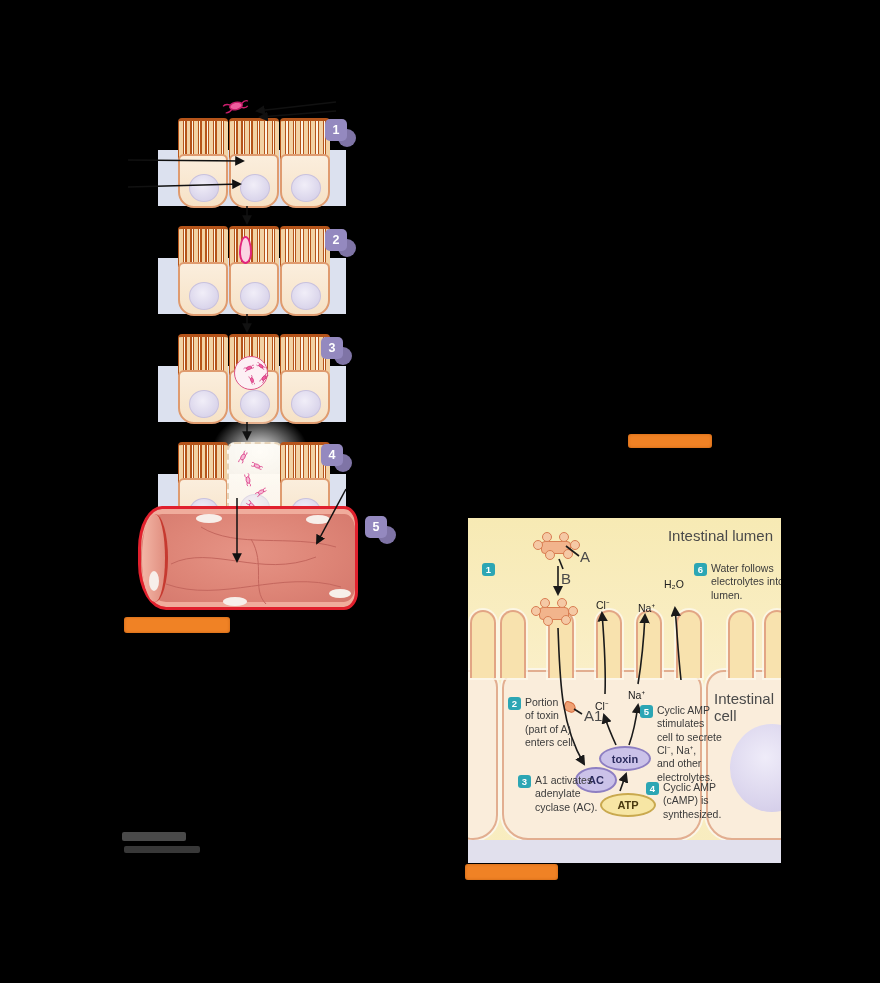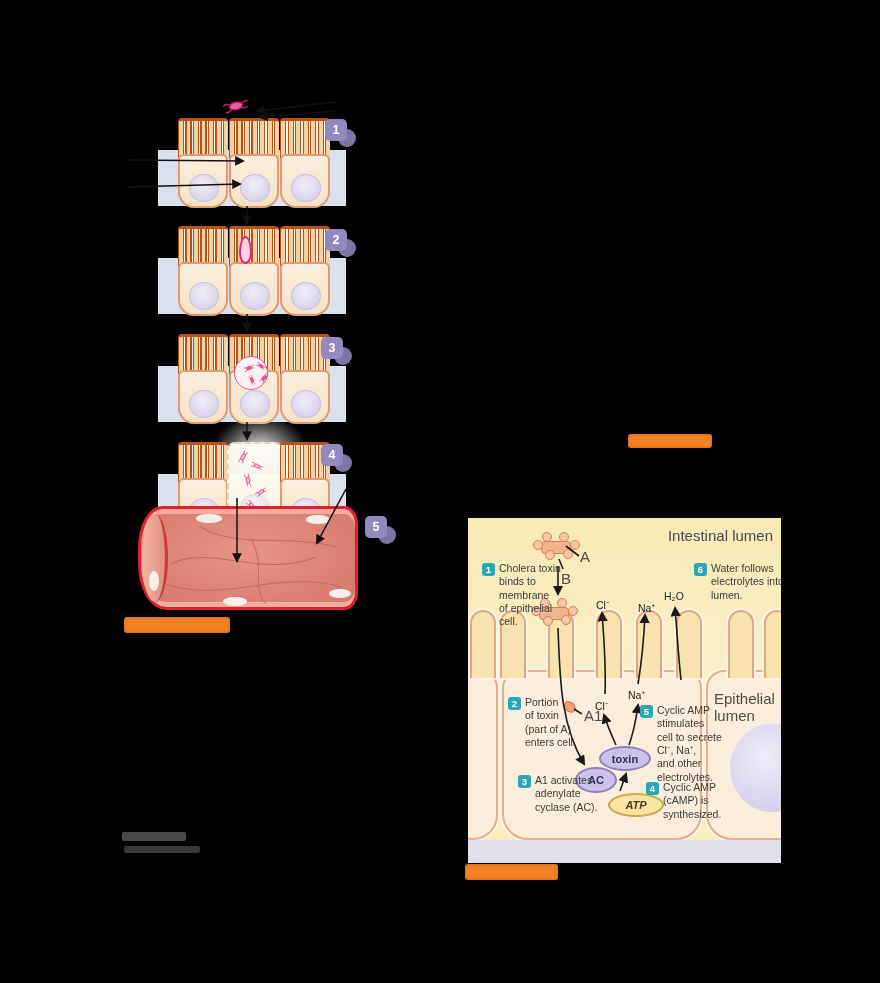--- a/index.html
+++ b/index.html
@@ -353,42 +353,37 @@
         <path d="M152,273 L158,256" marker-end="url(#ahB)"></path>
         <path d="M148,227 C143,216 139,206 136,197" marker-end="url(#ahB)"></path>
         <path d="M161,227 C165,216 168,202 170,187" marker-end="url(#ahB)"></path>
         <path d="M137,176 C138,150 136,120 134,95" marker-end="url(#ahB)"></path>
         <path d="M170,166 C174,142 176,118 177,97" marker-end="url(#ahB)"></path>
         <path d="M213,162 C210,135 209,112 207,90" marker-end="url(#ahB)"></path>
       </g>
     </svg>
 
     <div class="pb-label" style="right:8px;top:9px;">Intestinal lumen</div>
-    <div class="pb-label" style="left:246px;top:172px;">Epithelial lumen</div>
+    <div class="pb-label" style="left:246px;top:172px;">Intestinal cell</div>
     <div class="pb-label" style="left:112px;top:30px;">A</div>
     <div class="pb-label" style="left:93px;top:52px;">B</div>
     <div class="pb-label" style="left:116px;top:189px;">A1</div>
 
     <div class="ion" style="left:128px;top:80px;">Cl⁻</div>
     <div class="ion" style="left:170px;top:83px;">Na⁺</div>
-    <div class="ion" style="left:196px;top:72px;">H₂O</div>
+    <div class="ion" style="left:196px;top:60px;">H₂O</div>
     <div class="ion" style="left:127px;top:181px;">Cl⁻</div>
     <div class="ion" style="left:160px;top:170px;">Na⁺</div>
 
     <div class="oval oval-purple" style="left:107px;top:249px;width:42px;height:26px;">AC</div>
     <div class="oval oval-purple" style="left:131px;top:228px;width:52px;height:25px;">toxin</div>
-    <div class="oval oval-yellow" style="left:140px;top:275px;width:56px;height:24px;font-style:italic;">ATP</div>
+    <div class="oval oval-yellow" style="left:132px;top:275px;width:56px;height:24px;">ATP</div>
 
     <div class="step" style="left:14px;top:44px;width:84px;">
       <div class="badge-b">1</div>
-      <div class="step-text">Cholera toxin
-binds to
-membrane
-of epithelial
-cell.</div>
     </div>
     <div class="step" style="left:40px;top:178px;width:80px;">
       <div class="badge-b">2</div>
       <div class="step-text">Portion
 of toxin
 (part of A)
 enters cell.</div>
     </div>
     <div class="step" style="left:50px;top:256px;width:100px;">
       <div class="badge-b">3</div>

